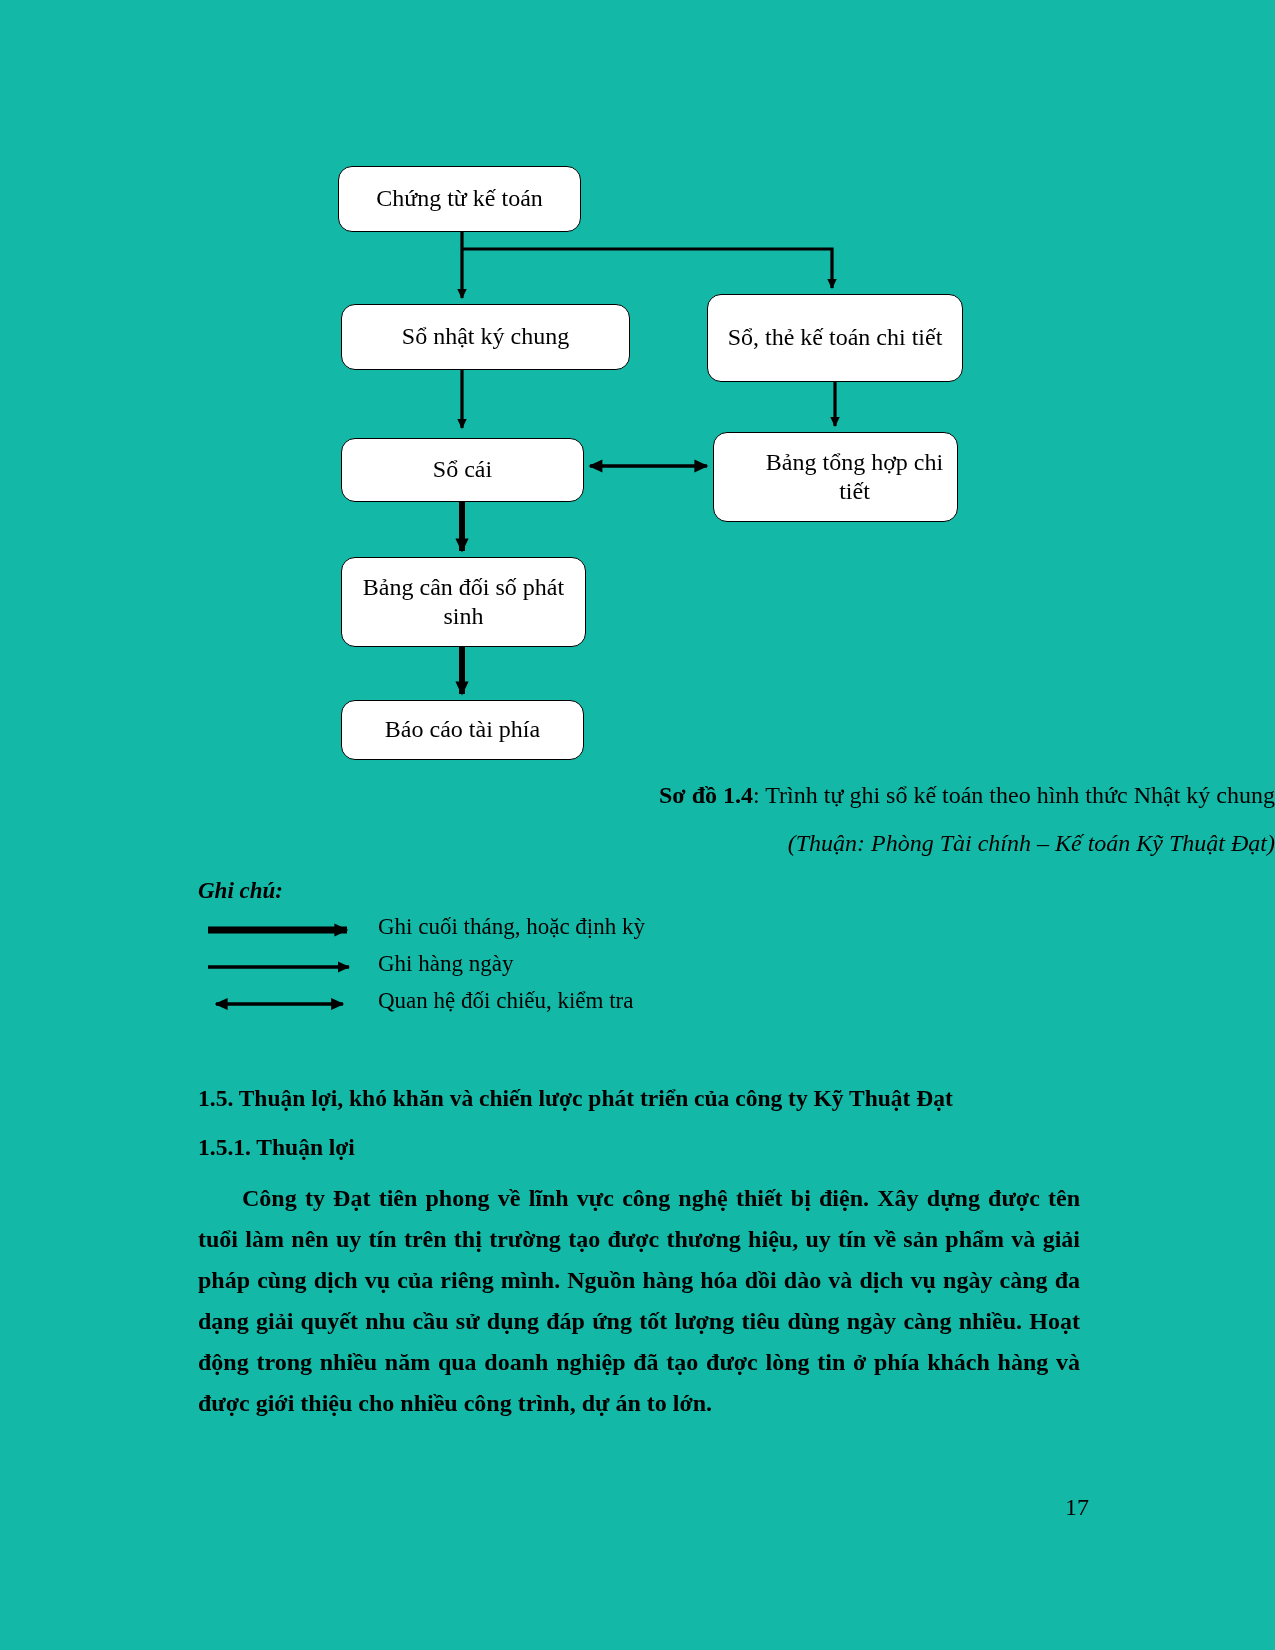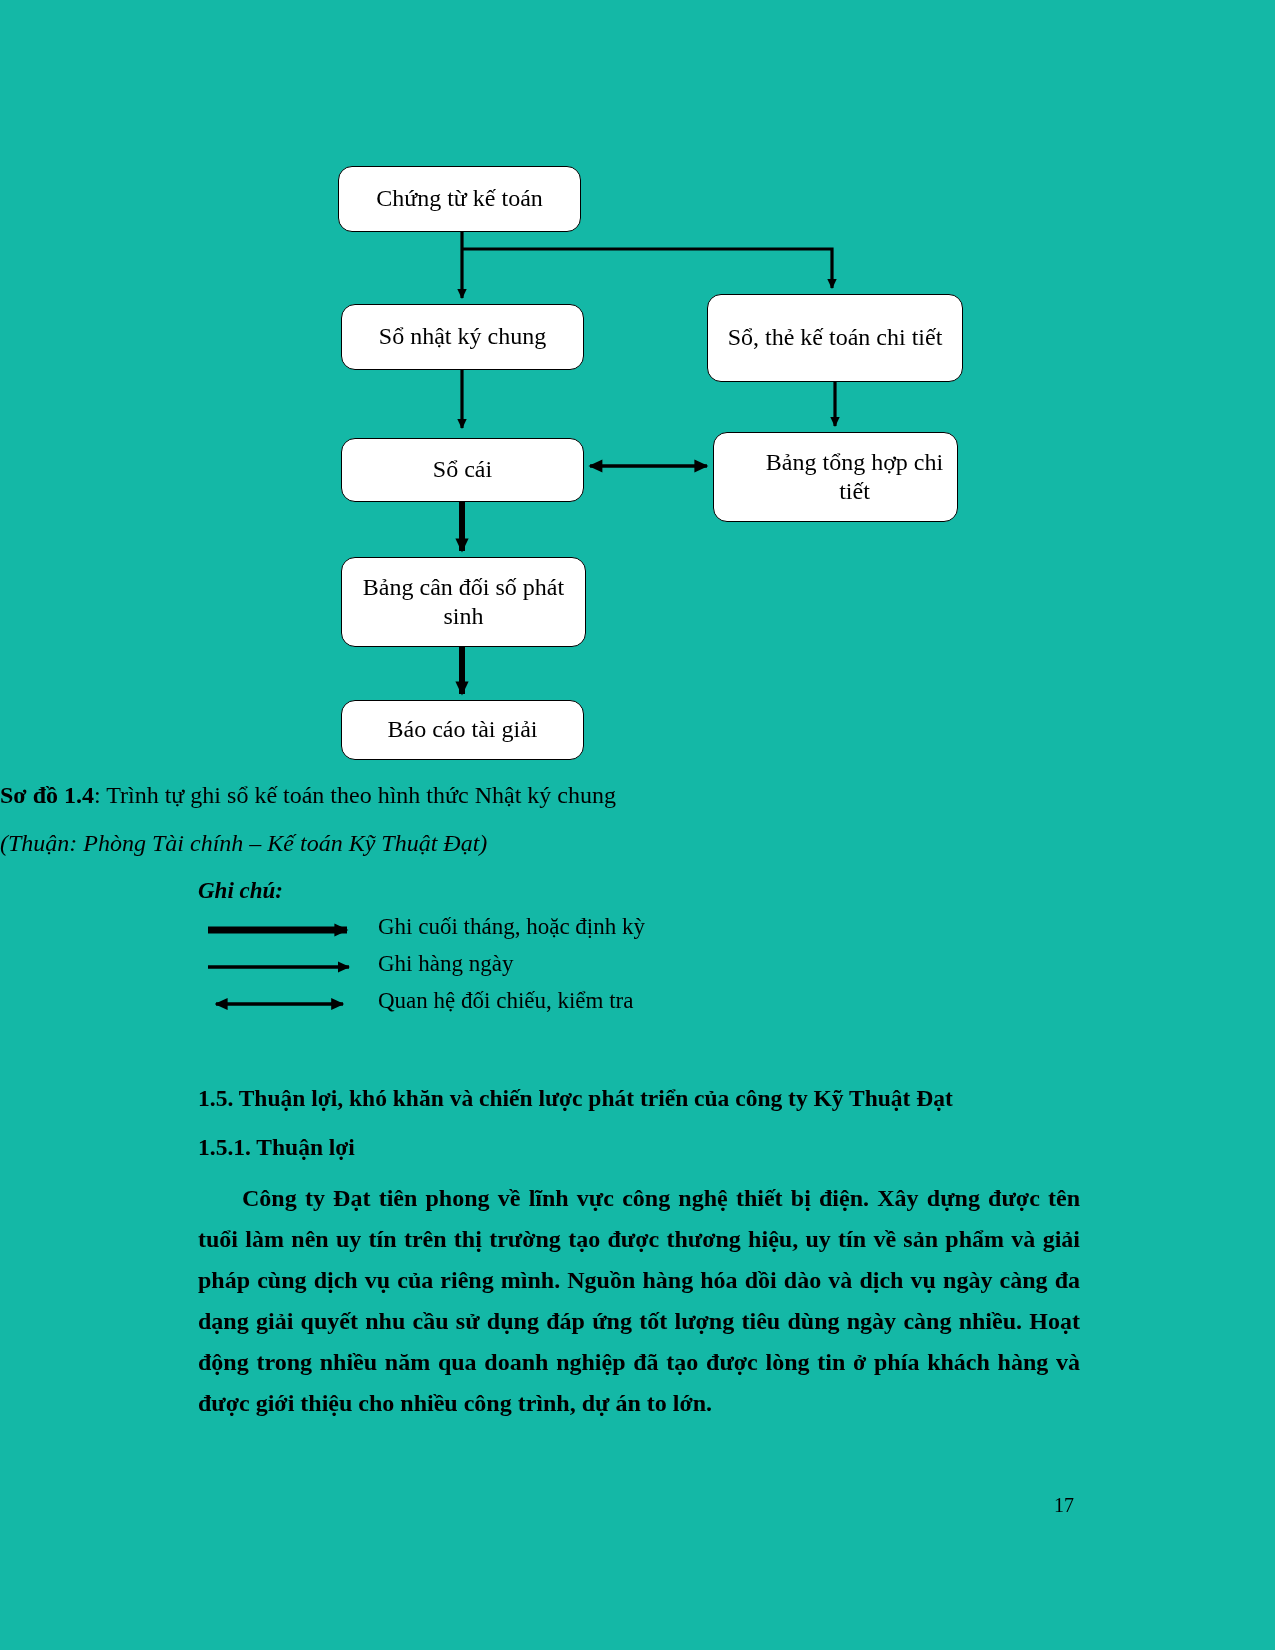--- a/index.html
+++ b/index.html
@@ -36,41 +36,41 @@
     background: #ffffff;
     display: flex;
     align-items: center;
     justify-content: center;
     text-align: center;
     font-size: 24px;
     line-height: 1.22;
     padding: 4px 10px;
   }
   #node-chung-tu     { left: 338px; top: 166px; width: 243px; height: 66px; }
-  #node-so-nhat-ky   { left: 341px; top: 304px; width: 243px; height: 66px; }
+  #node-so-nhat-ky   { left: 341px; top: 304px; width: 289px; height: 66px; }
   #node-so-the-ct    { left: 707px; top: 294px; width: 256px; height: 88px; }
   #node-so-cai       { left: 341px; top: 438px; width: 243px; height: 64px; }
   #node-bang-th-ct   { left: 713px; top: 432px; width: 245px; height: 90px; padding-left: 48px; }
   #node-bang-cd      { left: 341px; top: 557px; width: 245px; height: 90px; }
   #node-bao-cao      { left: 341px; top: 700px; width: 243px; height: 60px; }
 
   .flow-svg {
     position: absolute;
     left: 0; top: 0;
     width: 1275px;
     height: 790px;
     pointer-events: none;
   }
 
   
   .caption {
     position: absolute;
     left: 0;
     width: 1275px;
-    text-align: left;
+    text-align: right;
     font-size: 24px;
   }
   #caption-main { top: 782px; }
   #caption-main .cap-strong { font-weight: bold; }
   #caption-source { top: 830px; font-style: italic; }
 
   
   .legend-title {
     position: absolute;
     left: 198px;
@@ -123,23 +123,23 @@
     font-size: 24px;
     line-height: 41px;
     text-align: justify;
     text-justify: inter-word;
     text-indent: 44px;
     font-weight: bold;
   }
 
   .page-number {
     position: absolute;
-    right: 201px;
+    right: 186px;
     top: 1494px;
-    font-size: 20px;
+    font-size: 24px;
   }
 </style>
 </head>
 <body>
 
 <div class="page">
 
   <div class="flowchart">
 
     <svg class="flow-svg" viewBox="0 0 1275 790" xmlns="http://www.w3.org/2000/svg">
@@ -172,21 +172,21 @@
 
       <path d="M462,647 L462,694" stroke="#000" stroke-width="6" fill="none" marker-end="url(#ah-thick)"></path>
     </svg>
 
     <div class="node" id="node-chung-tu">Chứng từ kế toán</div>
     <div class="node" id="node-so-nhat-ky">Sổ nhật ký chung</div>
     <div class="node" id="node-so-the-ct">Sổ, thẻ kế toán chi tiết</div>
     <div class="node" id="node-so-cai">Sổ cái</div>
     <div class="node" id="node-bang-th-ct">Bảng tổng hợp chi tiết</div>
     <div class="node" id="node-bang-cd">Bảng cân đối số phát sinh</div>
-    <div class="node" id="node-bao-cao">Báo cáo tài giải</div>
+    <div class="node" id="node-bao-cao">Báo cáo tài phía</div>
   </div>
 
   <div class="caption" id="caption-main"><span class="cap-strong">Sơ đồ 1.4</span><span>: Trình tự ghi sổ kế toán theo hình thức Nhật ký chung</span></div>
 
   <div class="caption" id="caption-source">(Thuận: Phòng Tài chính – Kế toán Kỹ Thuật Đạt)</div>
 
   <div class="legend-title">Ghi chú:</div>
 
   <div class="legend-rows">
 

